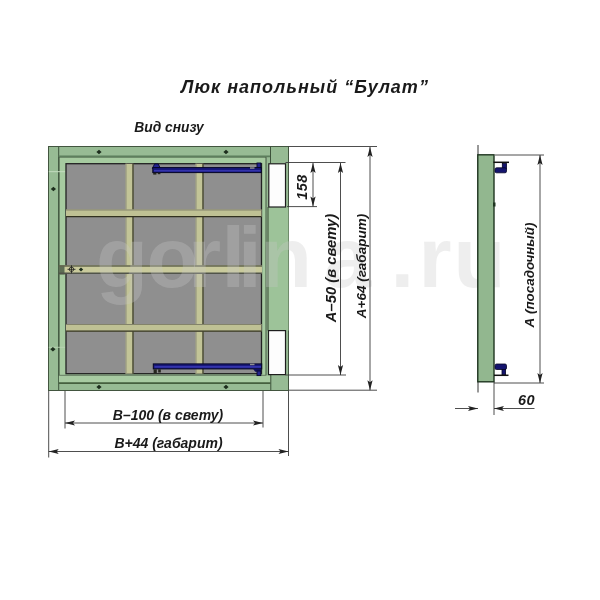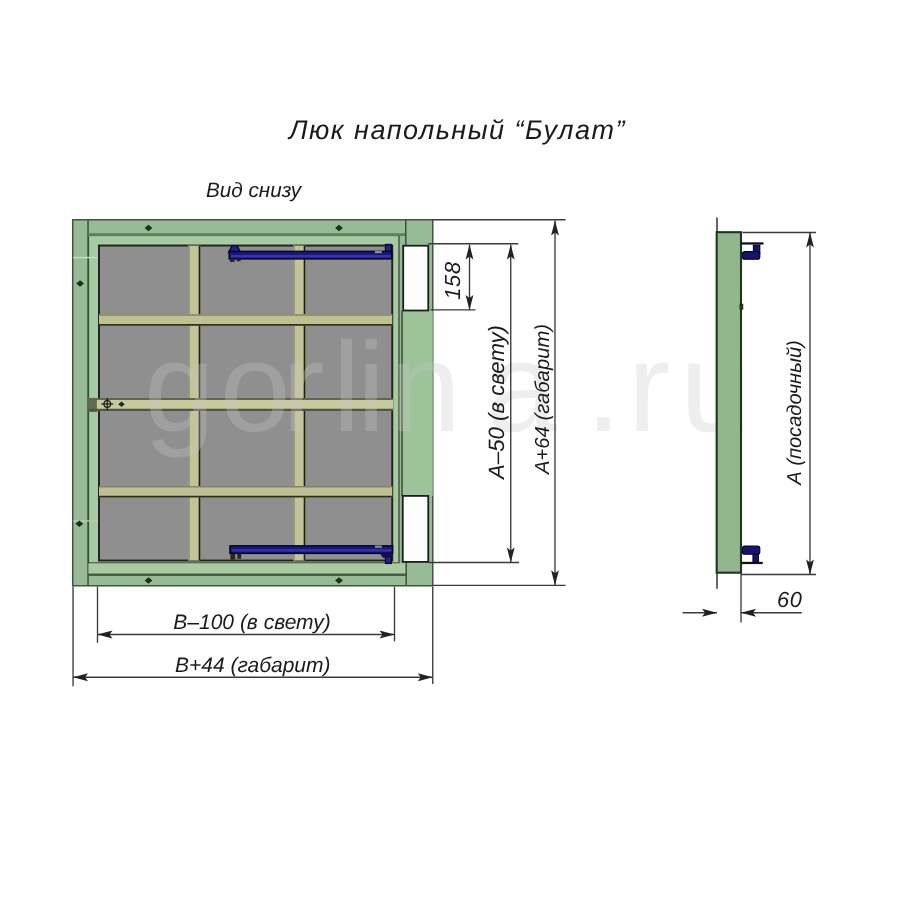--- a/index.html
+++ b/index.html
@@ -1,16 +1,16 @@
 <!DOCTYPE html>
 <html><head>
 <meta charset="utf-8">
 <style>
   html,body{margin:0;padding:0;background:#ffffff;}
-  .page{width:600px;height:600px;position:relative;font-family:"Liberation Sans",sans-serif;}
+  .page{width:600px;height:600px;position:relative;font-family:"Liberation Sans",sans-serif;font-weight:bold;}
   svg{display:block;}
   text{font-family:"Liberation Sans",sans-serif;}
 </style>
 </head>
 <body>
 <div class="page">
 <svg width="600" height="600" viewBox="0 0 600 600">
 
 <rect x="0" y="0" width="600" height="600" fill="#ffffff"></rect>
 

